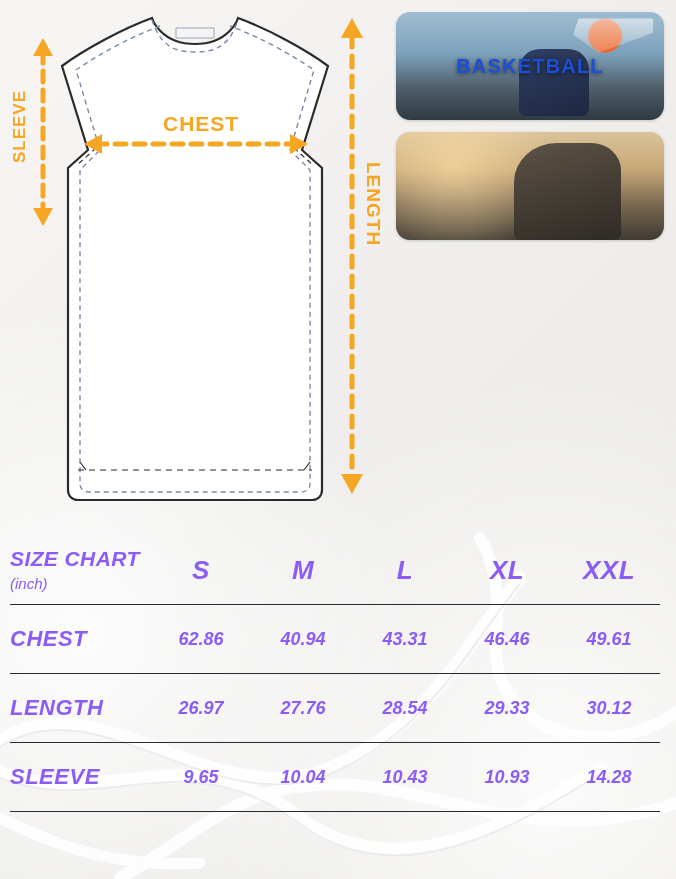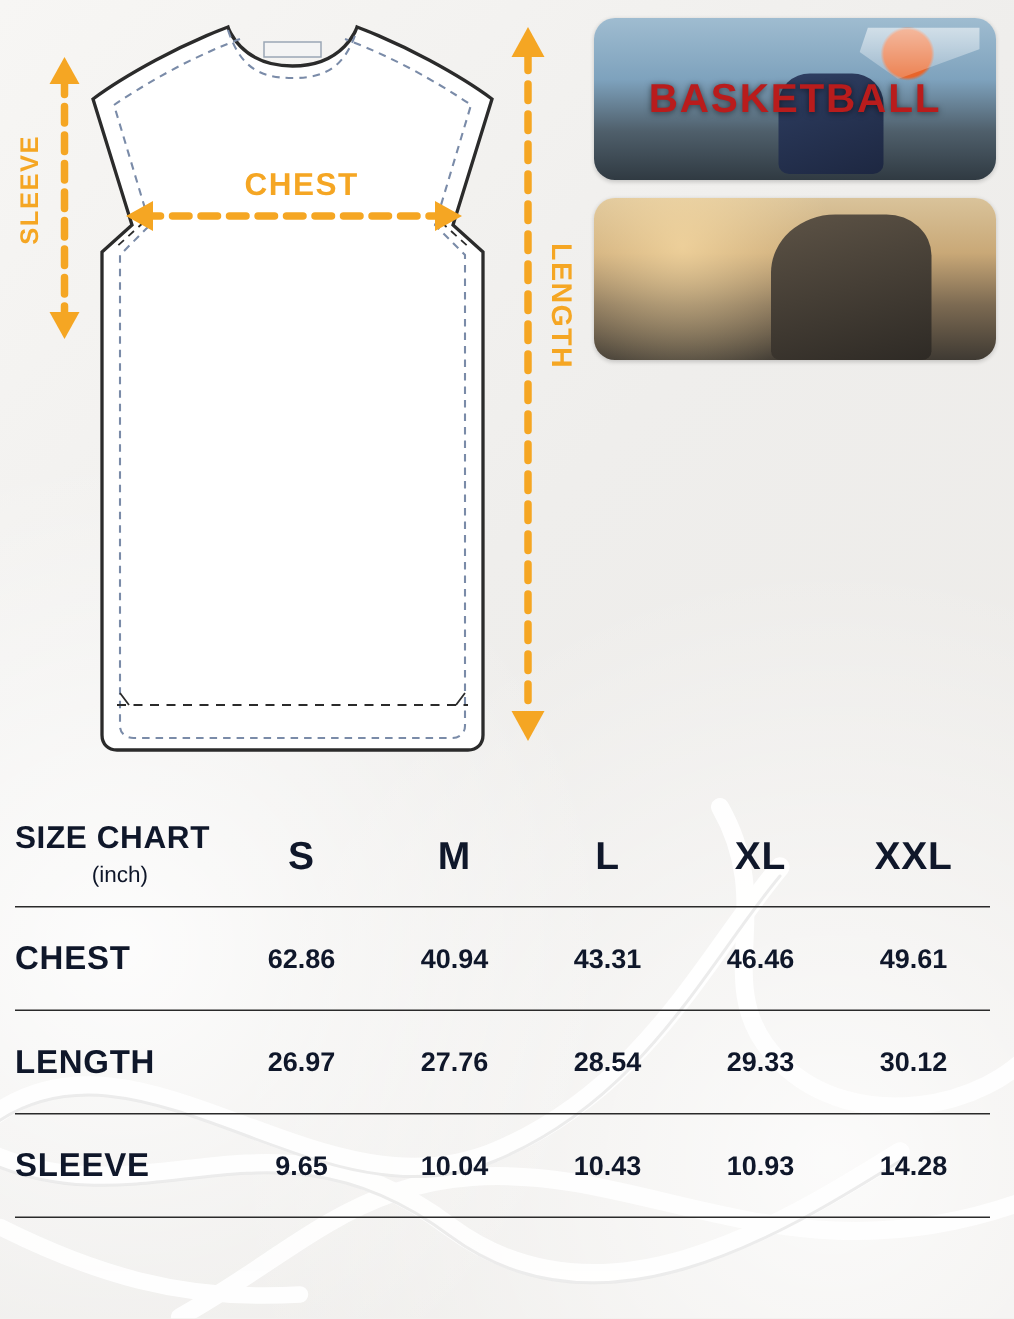--- a/index.html
+++ b/index.html
@@ -75,23 +75,23 @@
     overflow: hidden;
     margin-bottom: 12px;
     box-shadow: 0 1px 3px rgba(0,0,0,0.18);
   }
   .scene .caption {
     position: absolute;
     left: 0; right: 0;
     top: 50%;
     transform: translateY(-50%);
     text-align: center;
-    color: #b91c1c;
+    color: #1d4ed8;
     font-weight: bold;
-    font-size: 27px;
+    font-size: 20px;
     letter-spacing: 1.2px;
     text-shadow: 0 1px 4px rgba(0,0,0,0.55);
     z-index: 3;
   }
   .scene .photo {
     position: absolute;
     inset: 0;
     z-index: 1;
   }
   
@@ -181,40 +181,40 @@
   }
   table.size-table {
     width: 650px;
     margin: 18px 0 0 10px;
     border-collapse: collapse;
     table-layout: fixed;
   }
   table.size-table th,
   table.size-table td {
     text-align: center;
-    color: #0f172a;
+    color: #8b5cf6;
     font-weight: bold;
     padding: 0;
     height: 68px;
     vertical-align: middle;
+    font-style: italic;
   }
   .hdr-title {
     text-align: left !important;
     width: 140px;
     font-size: 21px;
     letter-spacing: 0.4px;
     line-height: 1.25;
   }
   .hdr-unit {
     display: block;
     font-weight: normal;
     font-size: 15px;
     margin-top: 3px;
     letter-spacing: 0;
-    text-align: center;
   }
   .hdr-size {
     font-size: 26px;
     letter-spacing: 0.5px;
   }
   .row-label {
     text-align: left !important;
     font-size: 22px;
     letter-spacing: 0.5px;
   }

